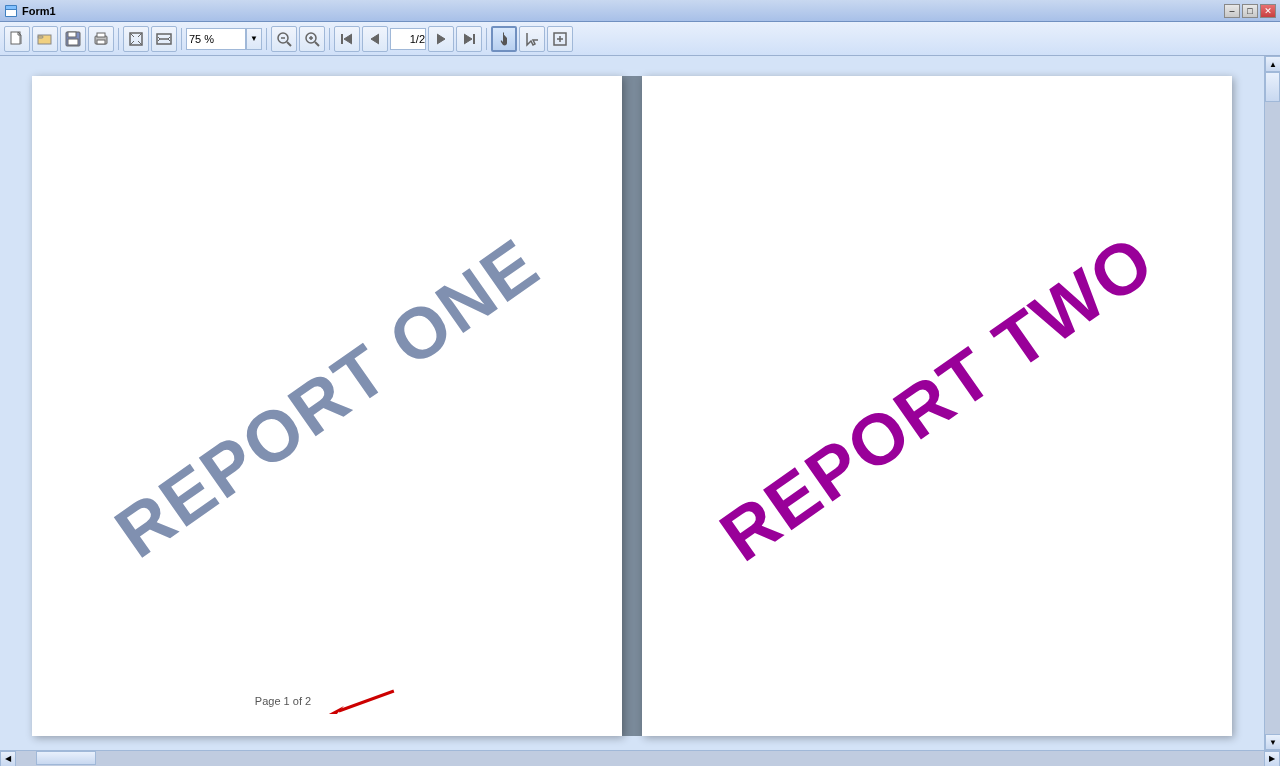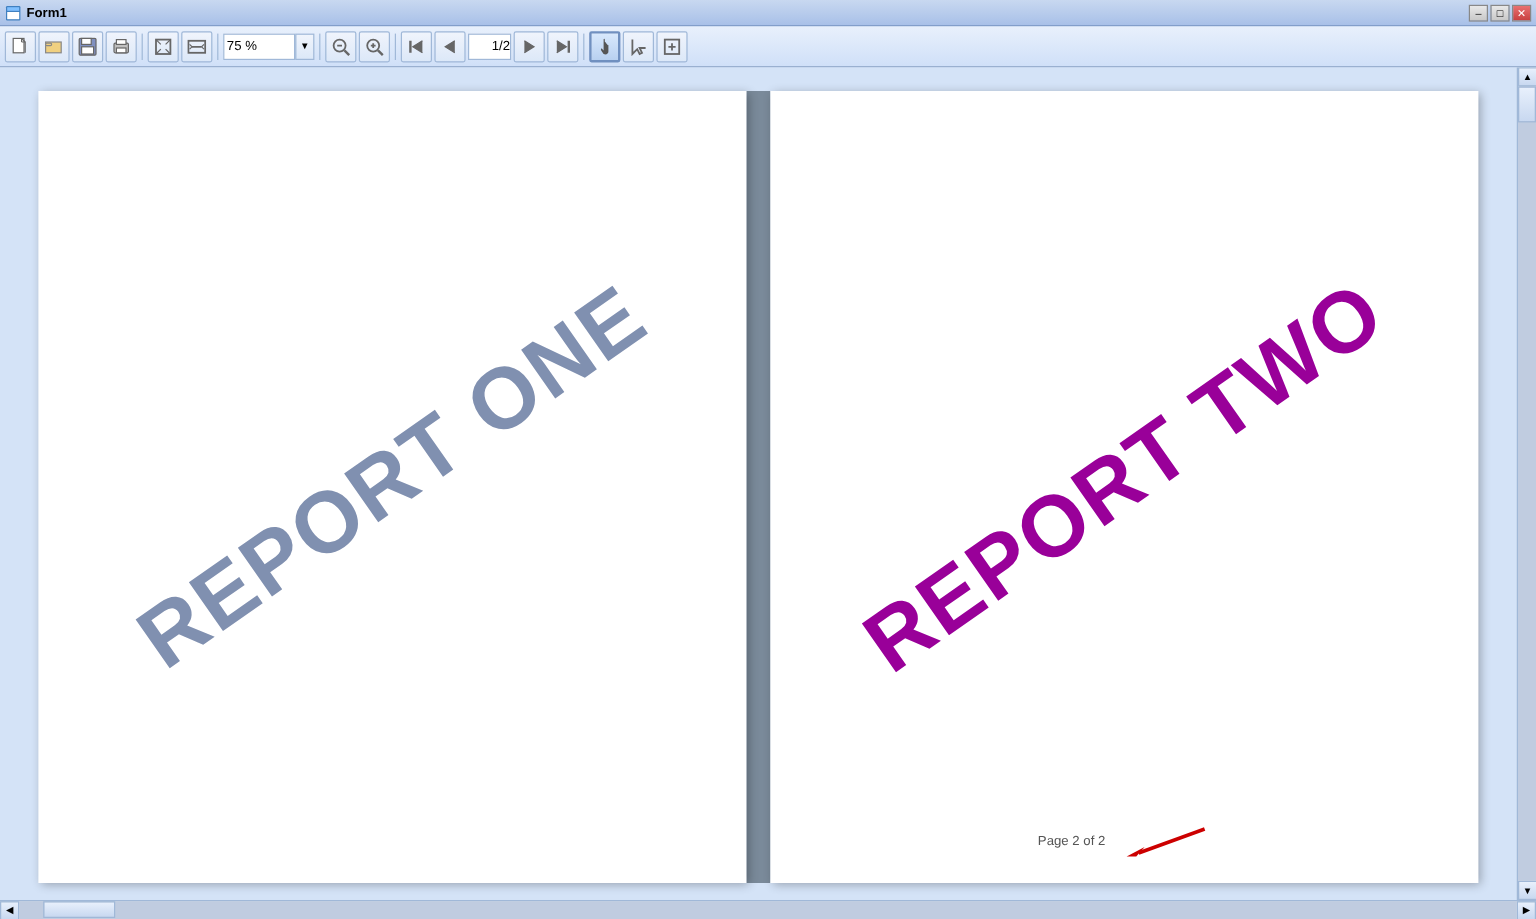--- a/index.html
+++ b/index.html
@@ -386,33 +386,33 @@
 </div>
 
 <div style="display:flex; flex-direction:column; flex:1; overflow:hidden;">
   <div class="content-with-scrollbar">
 
     <div class="pages-container">
       <div class="page-wrapper">
 
         <div class="page">
           <div class="page-watermark report-one">REPORT ONE</div>
-        </div>
-
-        <div class="page-divider"></div>
-
-        <div class="page">
-          <div class="page-watermark report-two">REPORT TWO</div>
           <div class="page-footer">
-            <span class="page-number-text">Page 2 of 2</span>
+            <span class="page-number-text">Page 1 of 2</span>
             <svg width="80" height="30" viewBox="0 0 80 30">
               <line x1="75" y1="5" x2="20" y2="25" stroke="#cc0000" stroke-width="3"></line>
               <polygon points="10,28 25,20 18,28" fill="#cc0000"></polygon>
             </svg>
           </div>
+        </div>
+
+        <div class="page-divider"></div>
+
+        <div class="page">
+          <div class="page-watermark report-two">REPORT TWO</div>
         </div>
       </div>
     </div>
 
     <div class="v-scrollbar">
       <div class="scrollbar-btn">▲</div>
       <div class="scrollbar-track">
         <div class="scrollbar-thumb"></div>
       </div>
       <div class="scrollbar-btn">▼</div>

